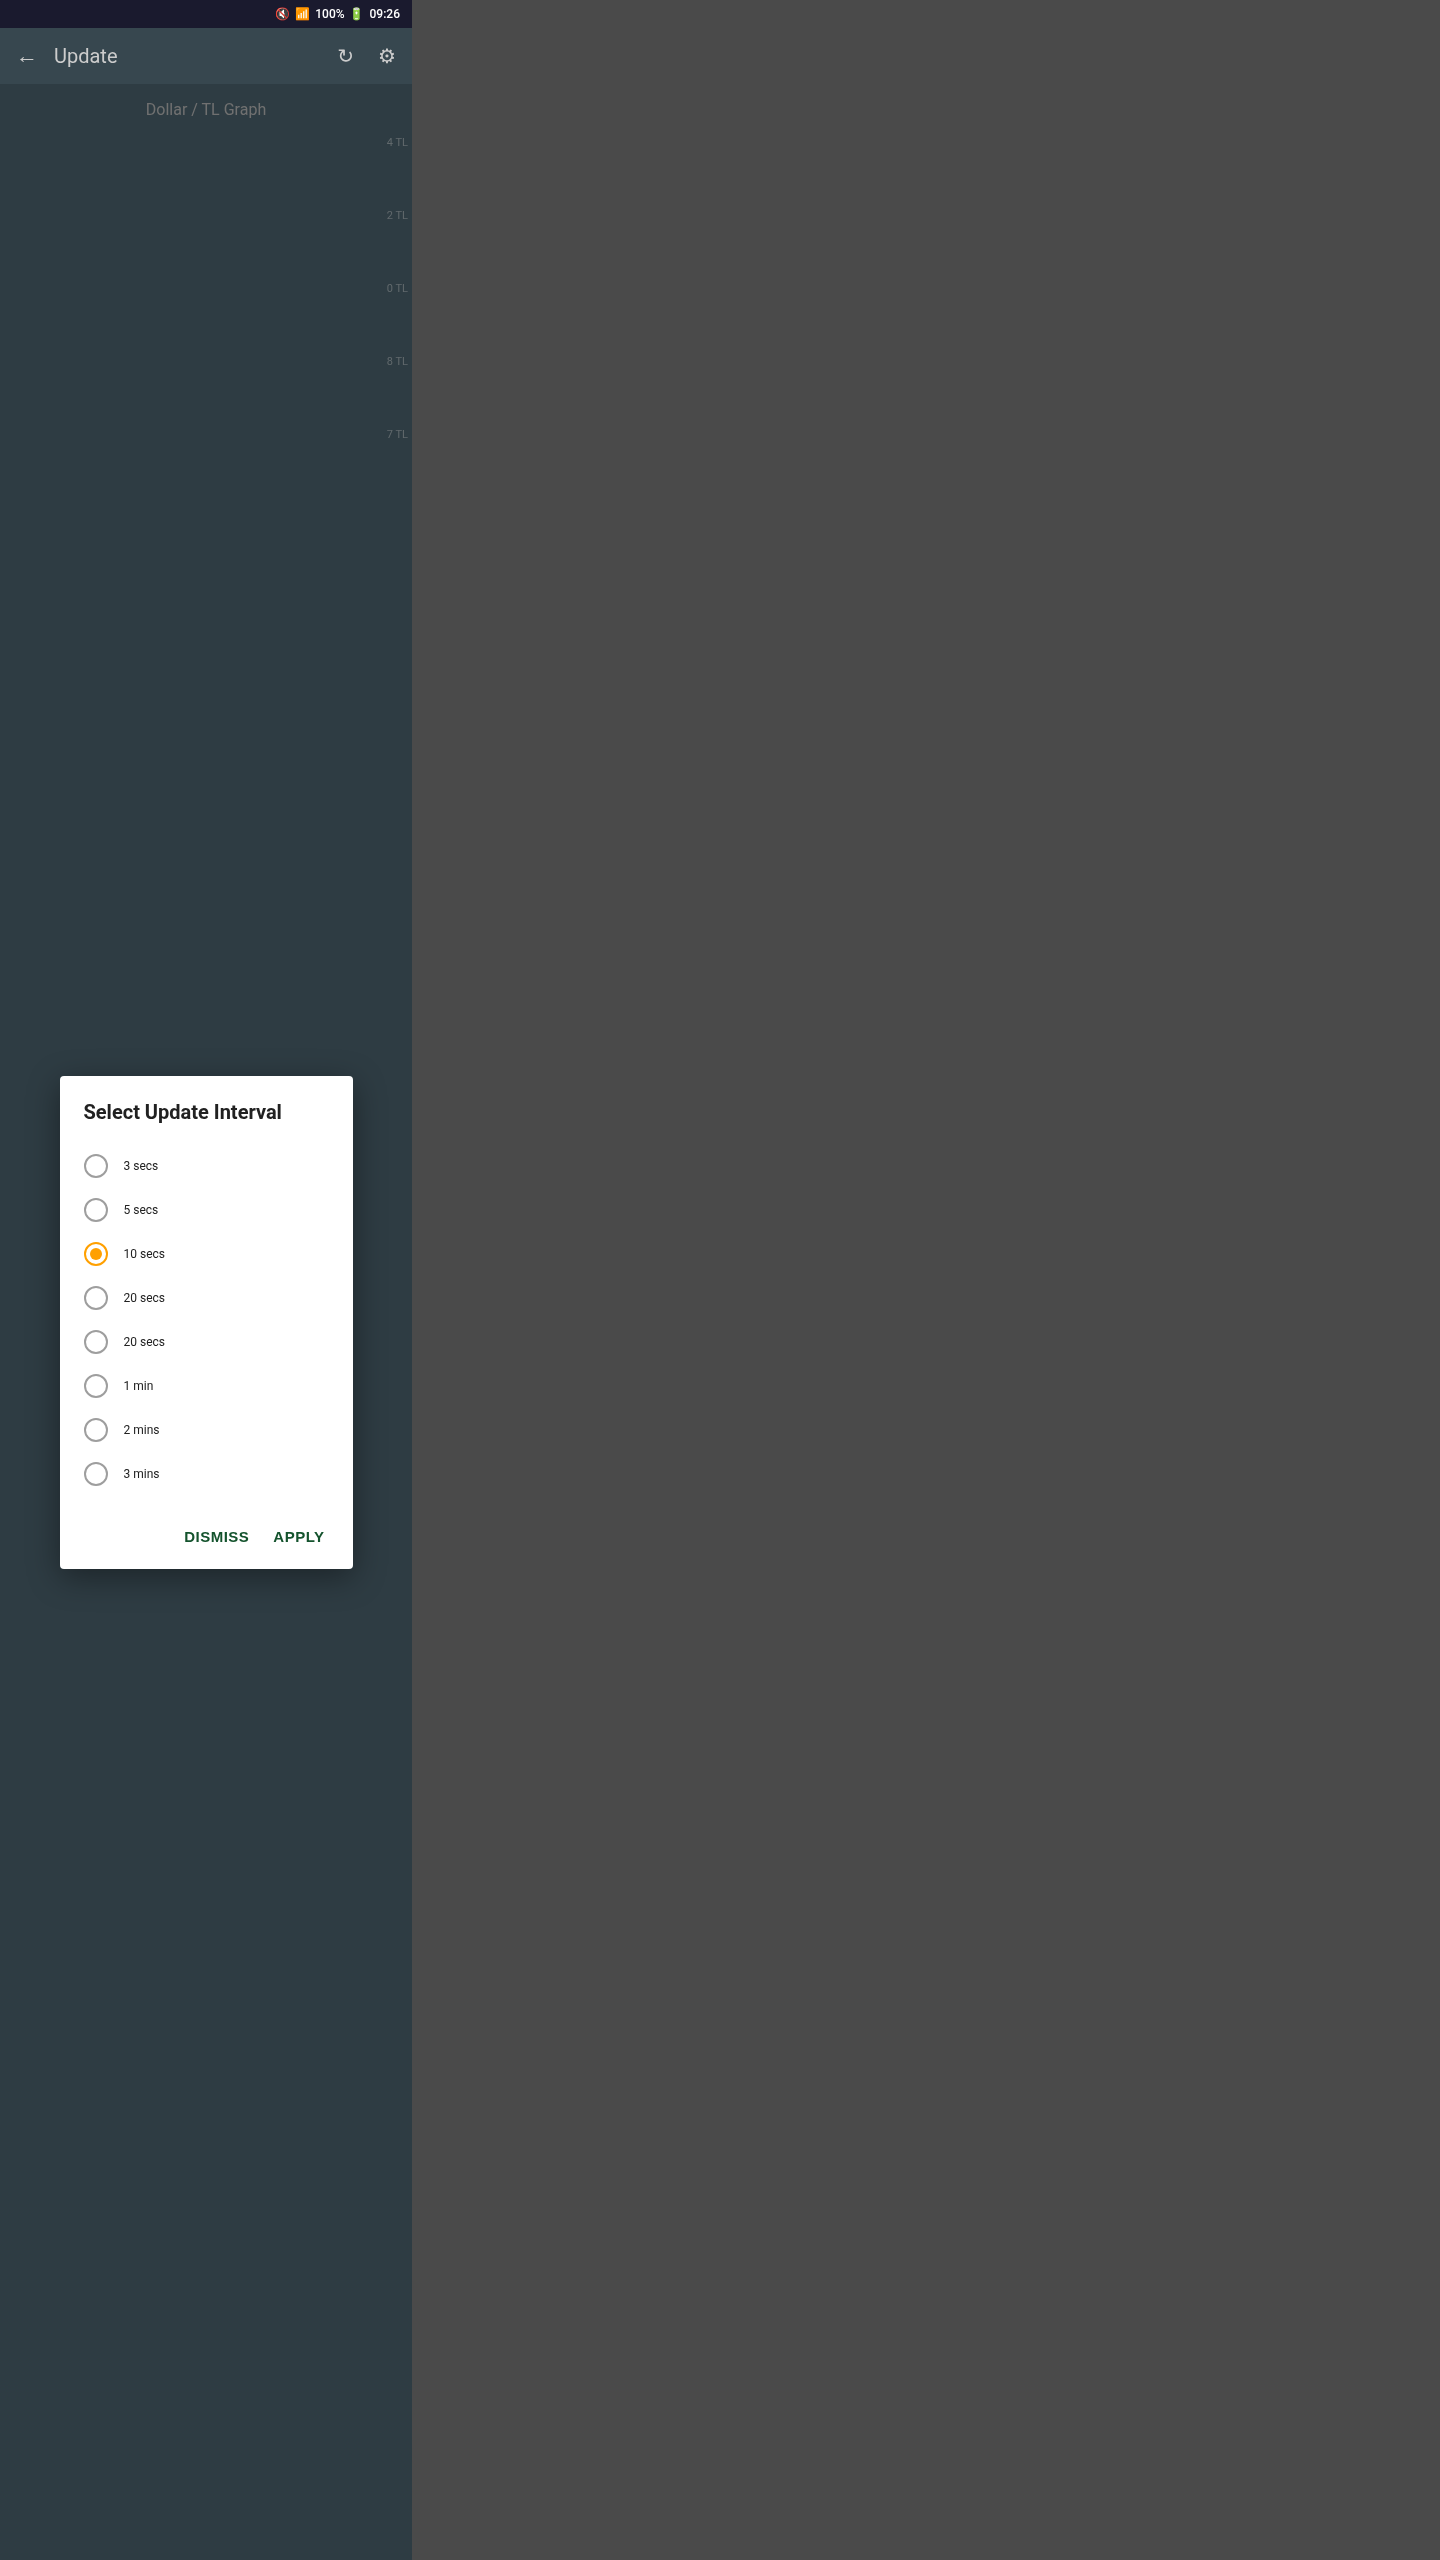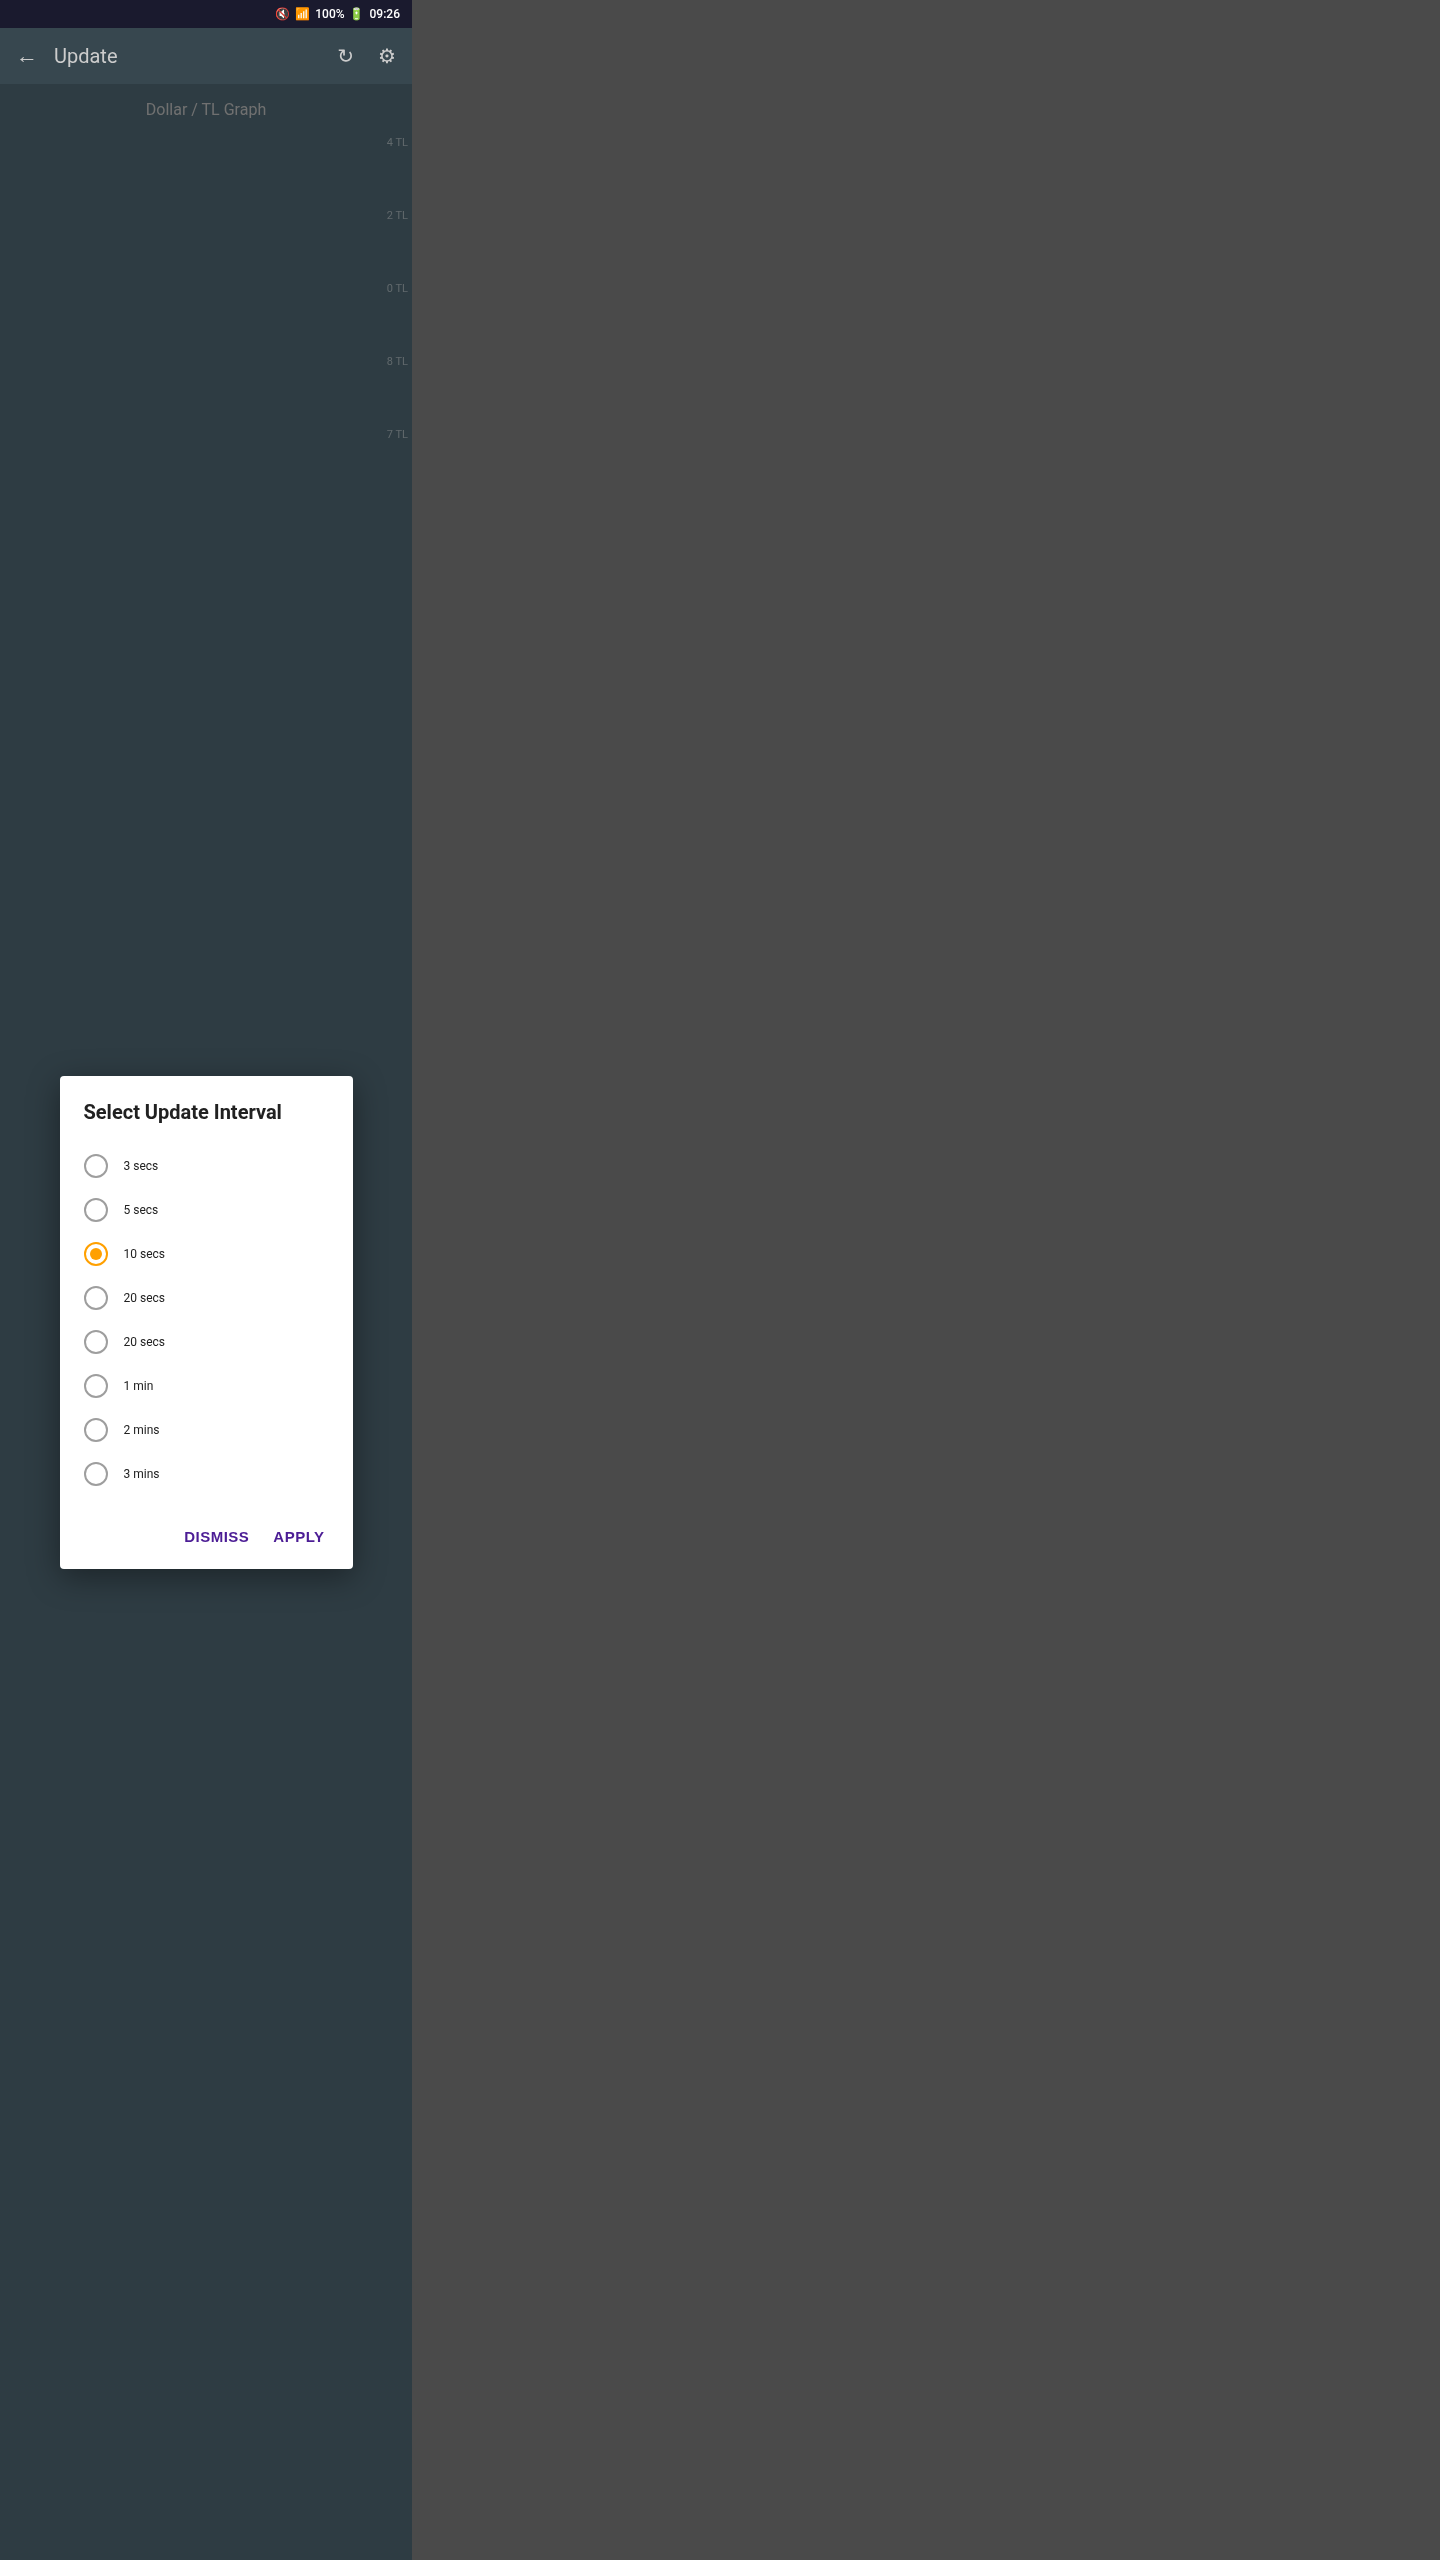--- a/index.html
+++ b/index.html
@@ -168,21 +168,21 @@
       display: flex;
       justify-content: flex-end;
       gap: 16px;
       padding-top: 8px;
     }
     .dialog-btn {
       background: none;
       border: none;
       font-size: 15px;
       font-weight: 700;
-      color: #4c1d95;
+      color: #14532d;
       cursor: pointer;
       padding: 8px 4px;
       letter-spacing: 0.5px;
     }
   </style>
 </head>
 <body>
 
 <div class="status-bar">
   <div class="status-icons">

